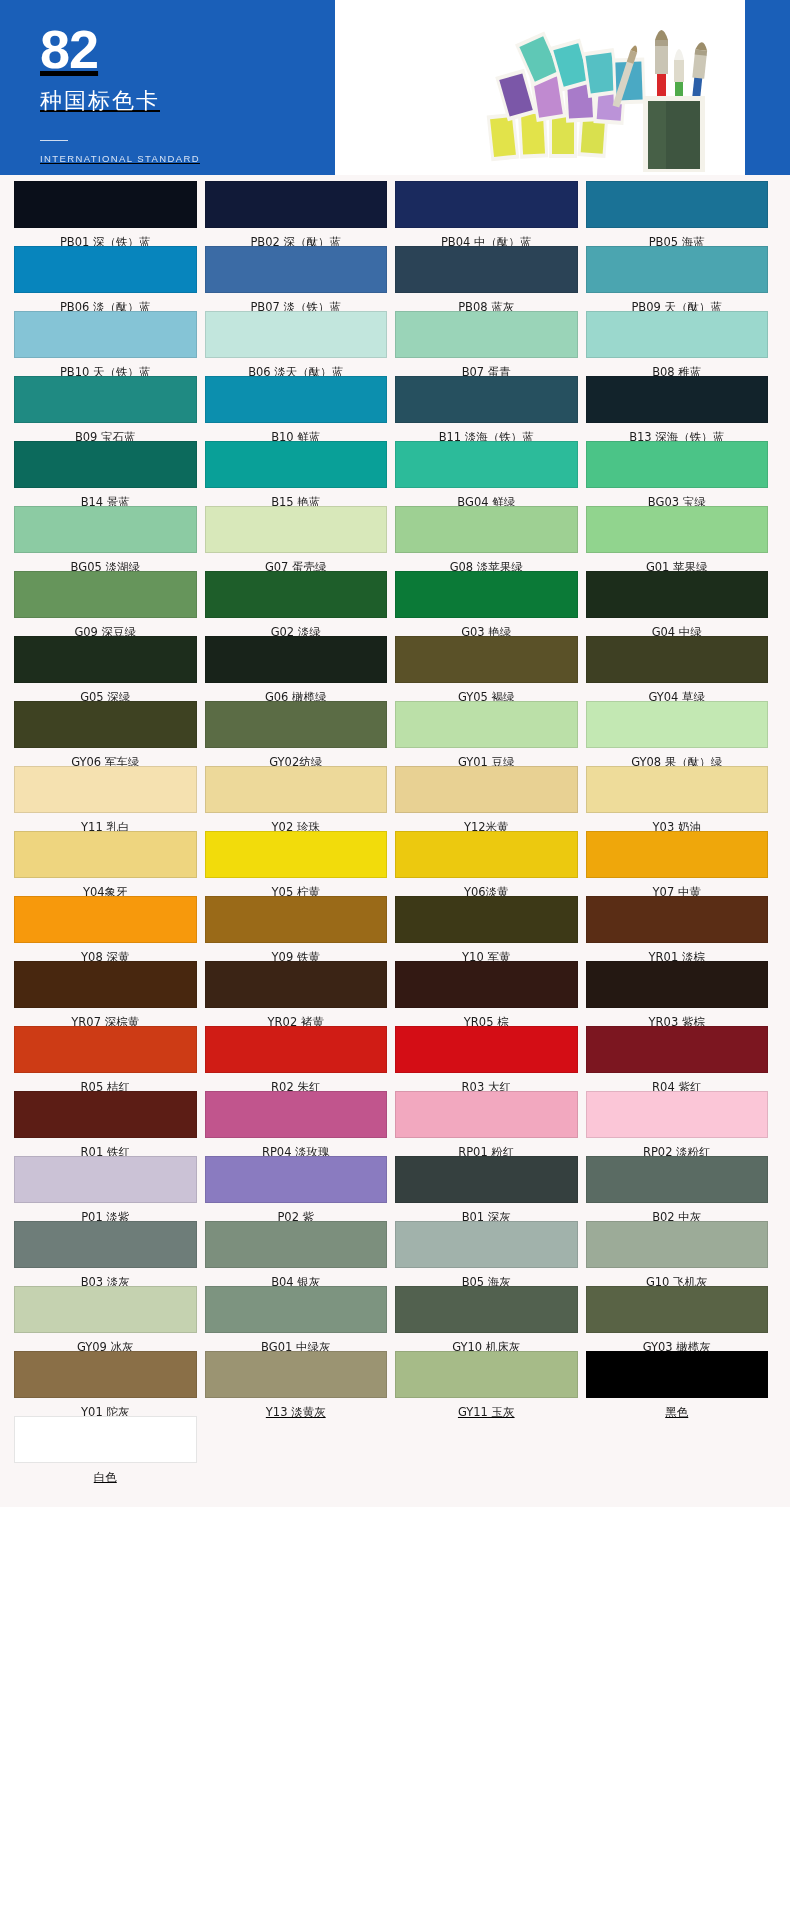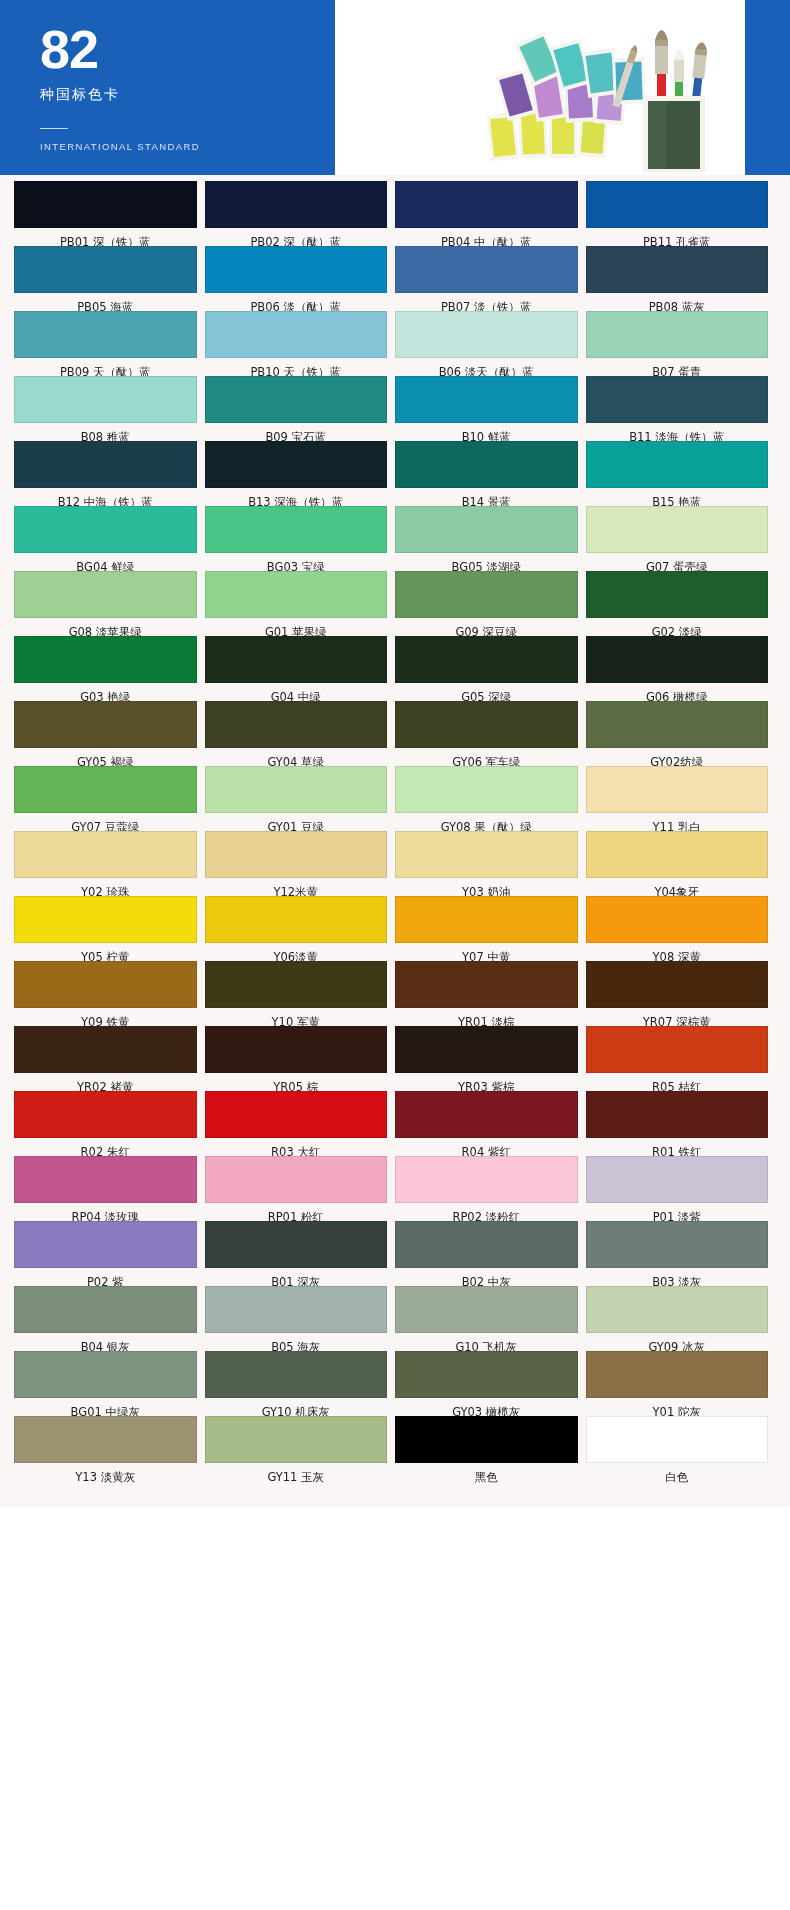--- a/index.html
+++ b/index.html
@@ -7,20 +7,21 @@
     width: 790px;
     background: #ffffff;
     font-family: "Liberation Sans", "DejaVu Sans", sans-serif;
   }
   .page {
     width: 790px;
     min-height: 1910px;
     background: #ffffff;
     position: relative;
     overflow: hidden;
+    text-decoration: underline;
   }
 
   
   .header {
     width: 790px;
     height: 175px;
     display: flex;
     background: #ffffff;
     position: relative;
   }
@@ -34,21 +35,21 @@
   }
   .header-big-number {
     font-size: 54px;
     font-weight: bold;
     line-height: 1;
     letter-spacing: -1px;
     color: #ffffff;
     font-family: "Liberation Sans", sans-serif;
   }
   .header-subtitle {
-    font-size: 14px;
+    font-size: 22px;
     margin-top: 10px;
     letter-spacing: 2px;
     color: #ffffff;
     font-family: "DejaVu Sans", "Liberation Sans", sans-serif;
   }
   .header-rule {
     width: 28px;
     height: 1px;
     background: #cfdcf0;
     margin-top: 24px;
@@ -208,24 +209,20 @@
         </div>
         <div class="cell">
           <div class="swatch" style="background: rgb(17, 26, 56);"></div>
           <div class="swatch-label">PB02 深（酞）蓝</div>
         </div>
         <div class="cell">
           <div class="swatch" style="background: rgb(26, 42, 94);"></div>
           <div class="swatch-label">PB04 中（酞）蓝</div>
         </div>
         <div class="cell">
-          <div class="swatch" style="background: rgb(11, 87, 164);"></div>
-          <div class="swatch-label">PB11 孔雀蓝</div>
-        </div>
-        <div class="cell">
           <div class="swatch" style="background: rgb(26, 114, 150);"></div>
           <div class="swatch-label">PB05 海蓝</div>
         </div>
         <div class="cell">
           <div class="swatch" style="background: rgb(7, 133, 189);"></div>
           <div class="swatch-label">PB06 淡（酞）蓝</div>
         </div>
         <div class="cell">
           <div class="swatch" style="background: rgb(59, 107, 165);"></div>
           <div class="swatch-label">PB07 淡（铁）蓝</div>
@@ -260,24 +257,20 @@
         </div>
         <div class="cell">
           <div class="swatch" style="background: rgb(12, 143, 174);"></div>
           <div class="swatch-label">B10 鲜蓝</div>
         </div>
         <div class="cell">
           <div class="swatch" style="background: rgb(38, 80, 95);"></div>
           <div class="swatch-label">B11 淡海（铁）蓝</div>
         </div>
         <div class="cell">
-          <div class="swatch" style="background: rgb(27, 60, 74);"></div>
-          <div class="swatch-label">B12 中海（铁）蓝</div>
-        </div>
-        <div class="cell">
           <div class="swatch" style="background: rgb(18, 35, 43);"></div>
           <div class="swatch-label">B13 深海（铁）蓝</div>
         </div>
         <div class="cell">
           <div class="swatch" style="background: rgb(12, 106, 92);"></div>
           <div class="swatch-label">B14 景蓝</div>
         </div>
         <div class="cell">
           <div class="swatch" style="background: rgb(9, 160, 152);"></div>
           <div class="swatch-label">B15 艳蓝</div>
@@ -340,24 +333,20 @@
         </div>
         <div class="cell">
           <div class="swatch" style="background: rgb(62, 66, 34);"></div>
           <div class="swatch-label">GY06 军车绿</div>
         </div>
         <div class="cell">
           <div class="swatch" style="background: rgb(91, 108, 69);"></div>
           <div class="swatch-label">GY02纺绿</div>
         </div>
         <div class="cell">
-          <div class="swatch" style="background: rgb(99, 180, 85);"></div>
-          <div class="swatch-label">GY07 豆蔻绿</div>
-        </div>
-        <div class="cell">
           <div class="swatch" style="background: rgb(187, 224, 168);"></div>
           <div class="swatch-label">GY01 豆绿</div>
         </div>
         <div class="cell">
           <div class="swatch" style="background: rgb(195, 232, 179);"></div>
           <div class="swatch-label">GY08 果（酞）绿</div>
         </div>
         <div class="cell">
           <div class="swatch" style="background: rgb(245, 225, 176);"></div>
           <div class="swatch-label">Y11 乳白</div>

